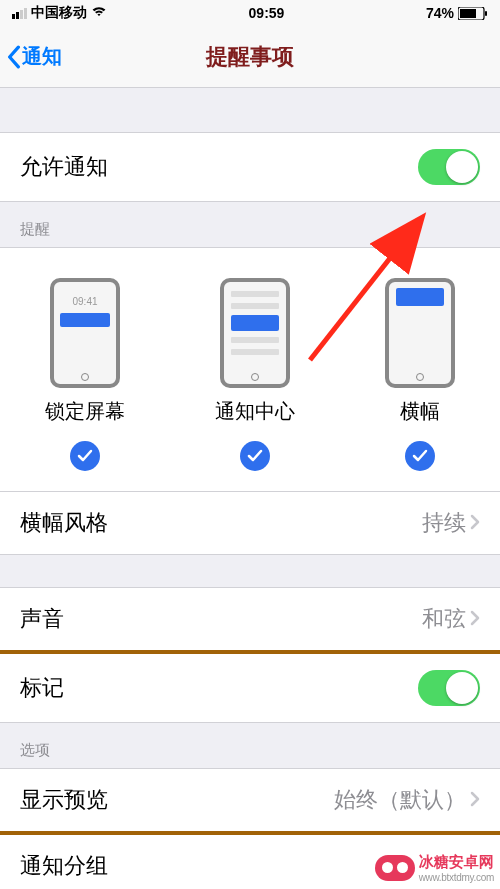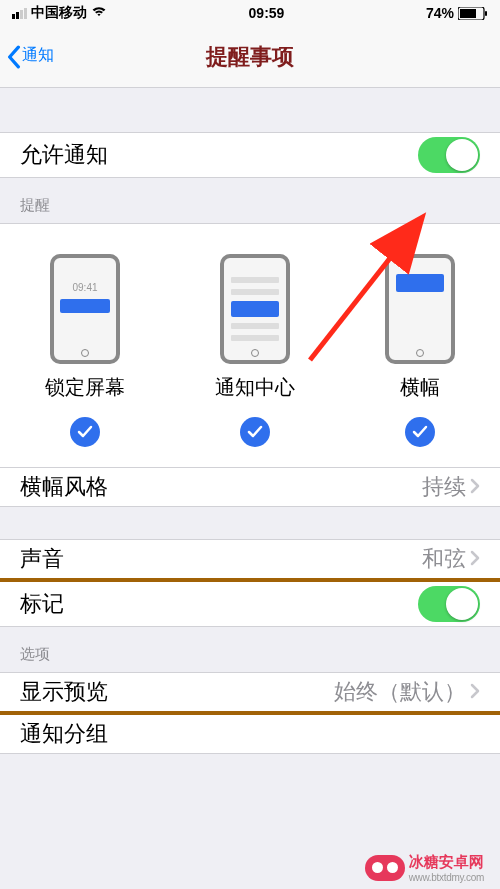--- a/index.html
+++ b/index.html
@@ -43,36 +43,37 @@
       border-bottom: 1px solid #d1d1d6;
       position: relative;
       display: flex;
       align-items: center;
       justify-content: center;
     }
     .nav-back {
       position: absolute;
       left: 6px;
       display: flex;
-      align-items: flex-start;
+      align-items: center;
       color: #007aff;
-      font-size: 16px;
+      font-size: 20px;
+      font-weight: bold;
     }
     .nav-back svg { width: 16px; height: 24px; }
     .nav-title {
       font-size: 22px;
       font-weight: 600;
       color: #7f1d1d;
     }
     .section-gap { height: 44px; }
     .row {
       background: #fff;
       border-top: 1px solid #d1d1d6;
       border-bottom: 1px solid #d1d1d6;
-      padding: 4px 20px;
+      padding: 16px 20px;
       display: flex;
       align-items: center;
       justify-content: space-between;
       font-size: 22px;
       color: #000;
     }
     .row-group .row { border-top: none; }
     .row-group .row:first-child { border-top: 1px solid #d1d1d6; }
     .row-group .row + .row { border-top: 4px solid #a16207; margin-top: -1px; }
     .toggle {
@@ -114,21 +115,21 @@
     .device {
       width: 70px;
       height: 110px;
       border: 4px solid #888;
       border-radius: 10px;
       background: #f5f5f5;
       position: relative;
       display: flex;
       flex-direction: column;
       align-items: center;
-      padding-top: 16px;
+      padding-top: 6px;
     }
     .device-home {
       position: absolute;
       bottom: 3px;
       left: 50%;
       transform: translateX(-50%);
       width: 8px;
       height: 8px;
       border: 1.5px solid #888;
       border-radius: 50%;
@@ -160,21 +161,21 @@
     }
     .chevron svg { width: 10px; height: 16px; }
     .arrow-annot {
       position: absolute;
       left: 300px;
       top: 210px;
       pointer-events: none;
     }
     .watermark {
       position: absolute;
-      right: 16px;
+      right: 6px;
       bottom: 6px;
       display: flex;
       align-items: center;
       gap: 4px;
       pointer-events: none;
     }
     .wm-logo {
       width: 40px;
       height: 26px;
       background: #e6385b;

